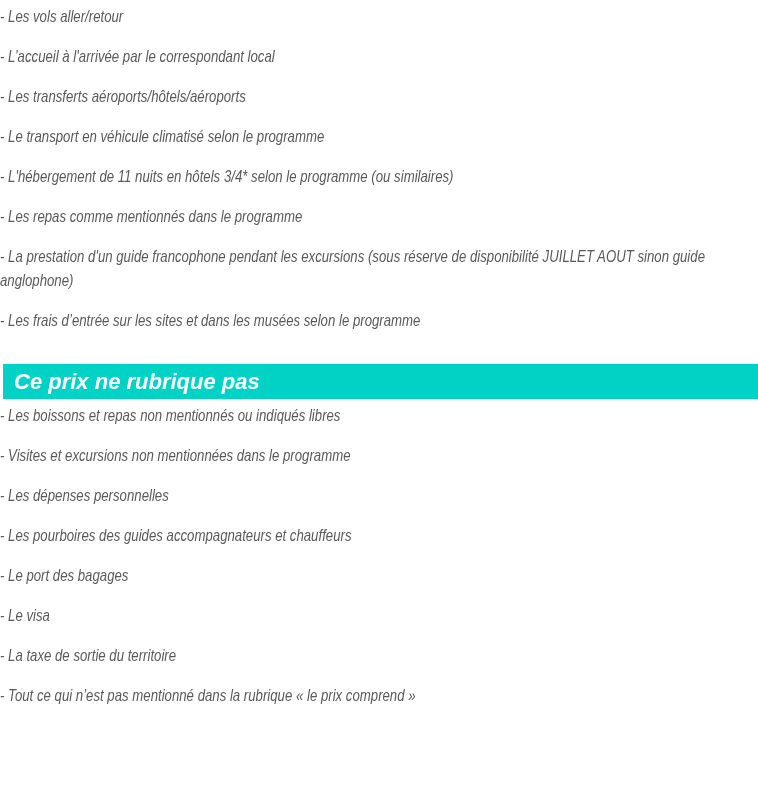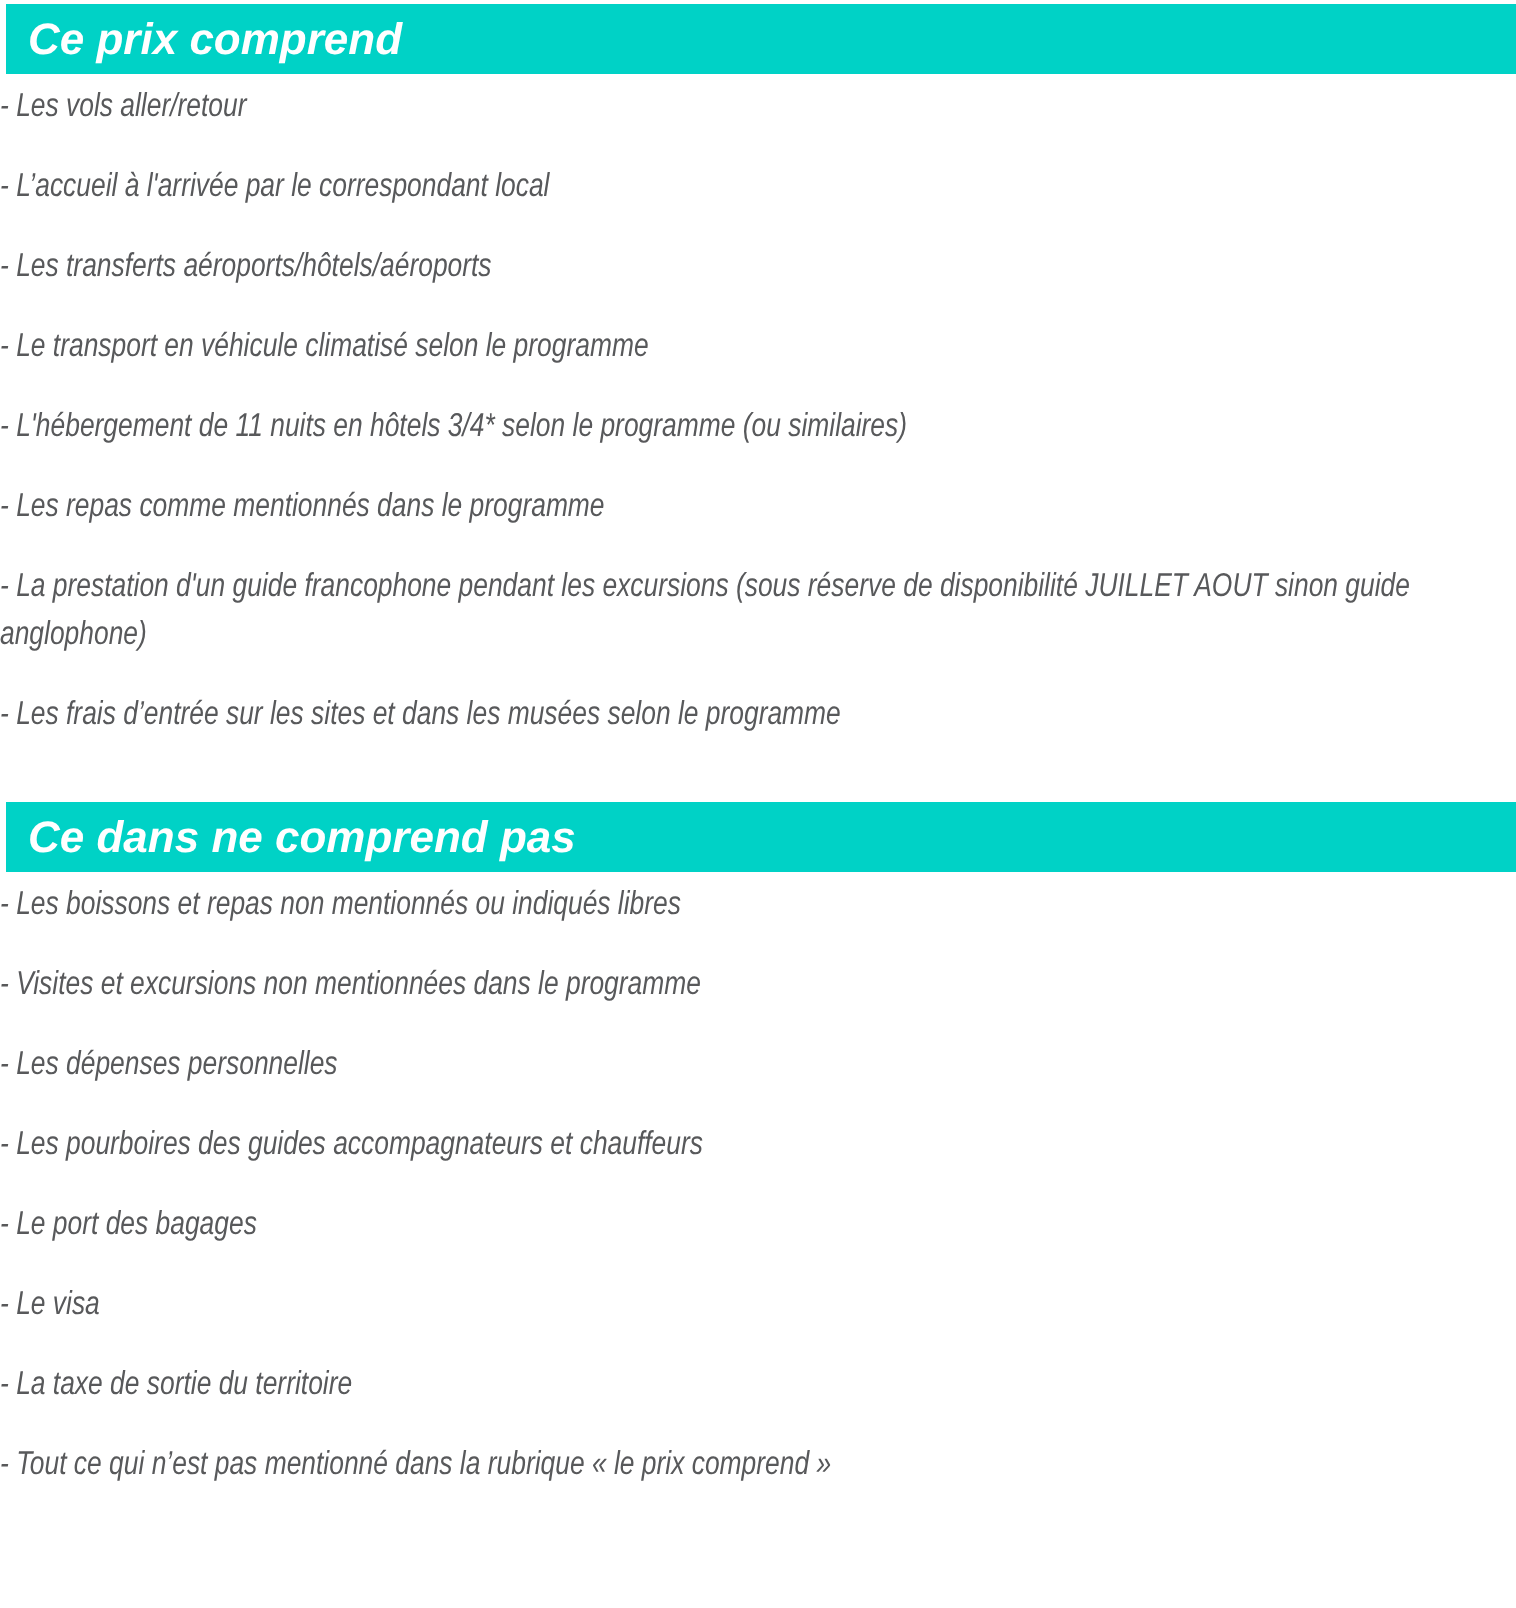--- a/index.html
+++ b/index.html
@@ -47,35 +47,34 @@
   .section-excludes {
     margin-top: 32px;
   }
 </style>
 </head>
 <body>
 
 <div class="page">
 
   <section class="section-includes">
-    <h2 class="section-bar">Ce prix comprend</h2>
     <div class="items">
         <p>- Les vols aller/retour</p>
         <p>- L’accueil à l'arrivée par le correspondant local</p>
         <p>- Les transferts aéroports/hôtels/aéroports</p>
         <p>- Le transport en véhicule climatisé selon le programme</p>
         <p>- L'hébergement de 11 nuits en hôtels 3/4* selon le programme (ou similaires)</p>
         <p>- Les repas comme mentionnés dans le programme</p>
         <p>- La prestation d'un guide francophone pendant les excursions (sous réserve de disponibilité JUILLET AOUT sinon guide anglophone)</p>
         <p>- Les frais d’entrée sur les sites et dans les musées selon le programme</p>
       </div>
   </section>
 
   <section class="section-excludes">
-    <h2 class="section-bar">Ce dans ne comprend pas</h2>
+    <h2 class="section-bar">Ce prix ne rubrique pas</h2>
     <div class="items">
         <p>- Les boissons et repas non mentionnés ou indiqués libres</p>
         <p>- Visites et excursions non mentionnées dans le programme</p>
         <p>- Les dépenses personnelles</p>
         <p>- Les pourboires des guides accompagnateurs et chauffeurs</p>
         <p>- Le port des bagages</p>
         <p>- Le visa</p>
         <p>- La taxe de sortie du territoire</p>
         <p>- Tout ce qui n’est pas mentionné dans la rubrique « le prix comprend »</p>
       </div>

